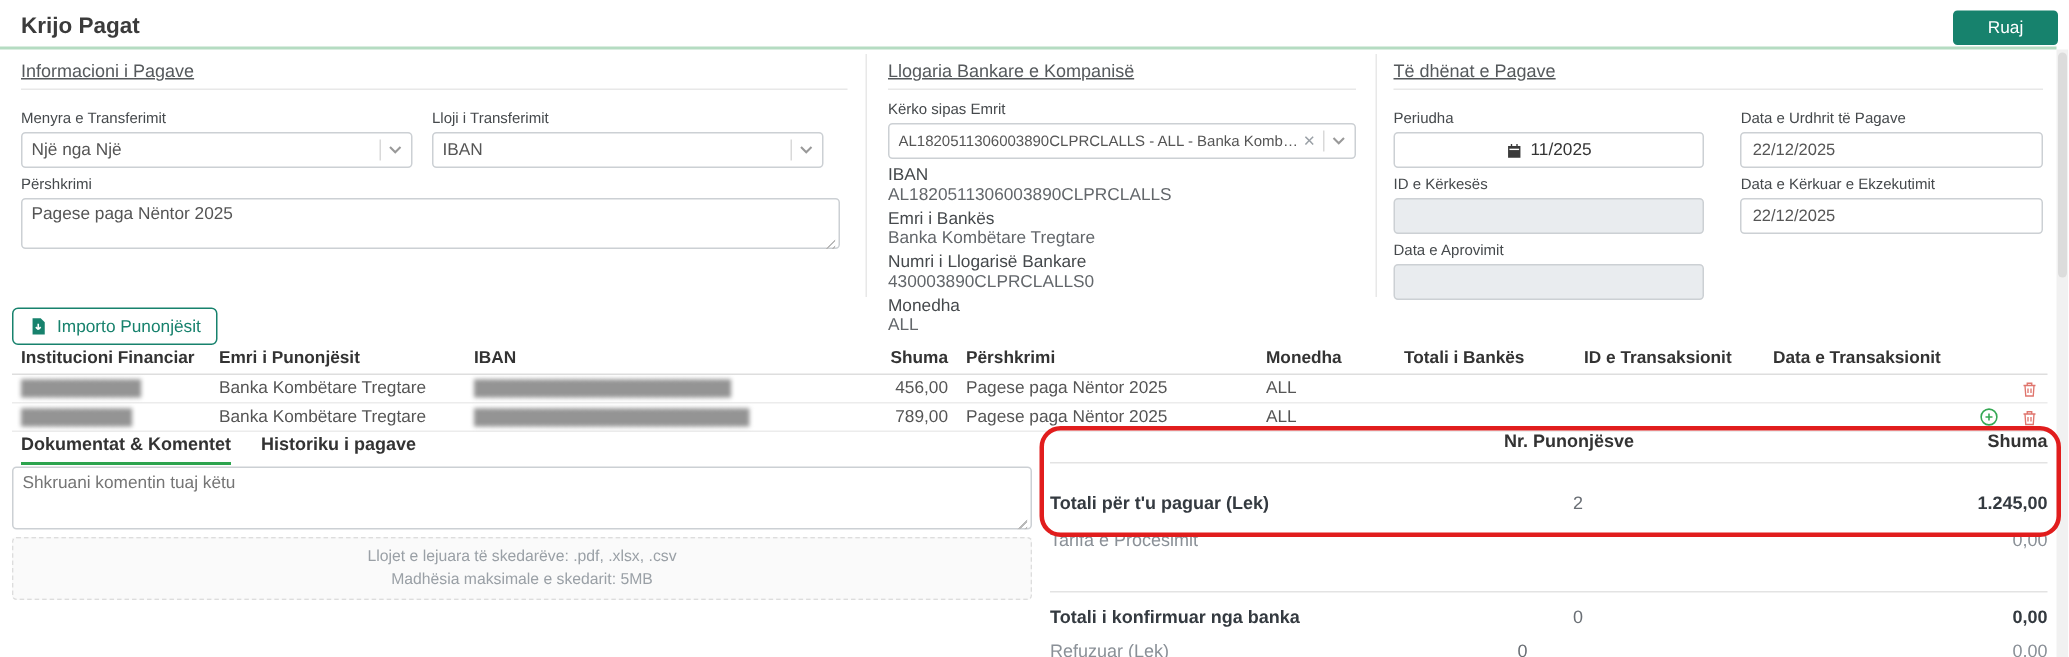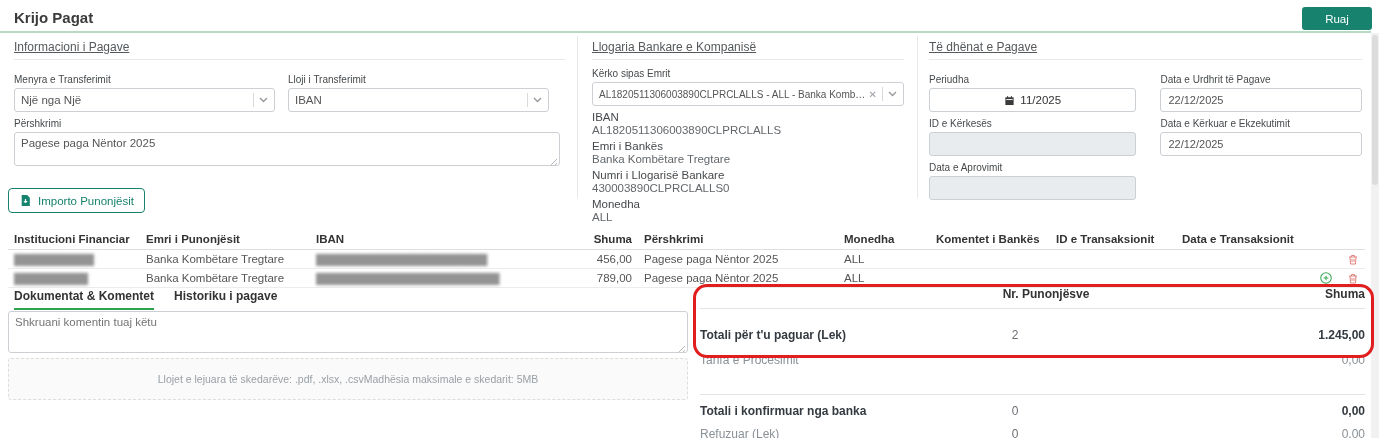--- a/index.html
+++ b/index.html
@@ -48,50 +48,50 @@
   .kv-value { color:#63676b; line-height:13px; }
 
   .pr-grid { display:flex; gap:24px; }
   .pr-col1 { width:212px; } .pr-col2 { width:206px; }
   .inputbox { height:24px; width:100%; border:1px solid #ccd0d4; border-radius:3px; background:#fff;
               font-family:inherit; font-size:11px; color:#555; padding:0 7px; }
   .inputbox:disabled, .inputbox.disabled { background:#e9ecef; }
   .period-input { display:flex; align-items:center; justify-content:center; gap:5px; color:#333;
                   font-size:11.5px; cursor:pointer;text-align:center; }
 
-  .import-btn { left:8px; top:188px; height:25px; display:flex; align-items:center; gap:6px;
+  .import-btn { left:8px; top:205px; height:25px; display:flex; align-items:center; gap:6px;
                 padding:0 10px; background:#fff; border:1px solid #17826d; border-radius:4px;
                 color:#17826d; font-size:11.5px; font-family:inherit; cursor:pointer; }
 
   .emp-table { left:8px; top:229px; width:1357px; }
   .t-grid { display:grid; grid-template-columns:132px 170px 258px 70px 200px 92px 120px 126px 120px 1fr;
             align-items:center; }
   .t-head { font-weight:bold; color:#333; border-bottom:1px solid #dedede; }
   .t-head > div, .t-row > div { padding:4px 6px; white-space:nowrap; overflow:hidden; }
   .t-row { color:#555; border-bottom:1px solid #ececec; height:19px; }
   .num { text-align:right; }
   .redacted { color:#949494; text-decoration:line-through; filter:blur(1.5px); font-size:10px; letter-spacing:-1px; }
   .row-icons { display:flex; justify-content:flex-end; align-items:center; gap:14px; padding-right:2px; }
   .icon-btn { background:none; border:none; cursor:pointer; padding:0; display:flex; align-items:center; }
 
   .tabs { left:14px; top:289px; display:flex; gap:20px; font-size:12px; font-weight:bold; color:#333; }
   .tab { padding-bottom:5px; cursor:pointer; }
   .tab.active { border-bottom:2px solid #2da44e; }
 
   .comment-wrap { left:8px; top:311px; width:680px; }
   .dropzone { left:8px; top:358px; width:680px; height:42px; background:#fafafa; border:1px dashed #ddd;
-              border-radius:3px; display:flex; flex-direction:row; align-items:center; justify-content:center;
+              border-radius:3px; display:flex; flex-direction:column; align-items:center; justify-content:center;
               color:#9aa0a6; font-size:10.5px; line-height:15px; }
 
   .summary { left:700px; top:287px; width:665px; }
   .s-grid { display:grid; grid-template-columns:240px 150px 1fr; align-items:center; }
   .s-head { font-weight:bold; color:#333; font-size:12px; padding-bottom:7px; border-bottom:1px solid #e3e3e3;gap:31px; }
   .s-center { text-align:center; } .s-right { text-align:right; }
   .s-row { font-size:12px; }
-  .s-row.bold { font-weight:bold; color:#343a40; }
+  .s-row.bold { font-weight:bold; color:#343a40;gap:37px; }
   .s-row.gray { color:#8a9097; }
   .s-row .s-center { color:#6a6f75; font-weight:normal; }
   .r1 { padding-top:19px; } .r2 { padding-top:11px; padding-bottom:27px; border-bottom:1px solid #e3e3e3; }
   .r3 { padding-top:9px; } .r4 { padding-top:9px; } .r5 { padding-top:8px; }
 
   .red-annotation { left:693px; top:284px; width:681px; height:74px; border:3px solid #e11d1d;
                     border-radius:14px; pointer-events:none; }
 </style>
 </head>
 <body>
@@ -203,21 +203,21 @@
   </button>
 
   <div class="abs emp-table">
     <div class="t-grid t-head">
       <div>Institucioni Financiar</div>
       <div>Emri i Punonjësit</div>
       <div>IBAN</div>
       <div class="num">Shuma</div>
       <div>Përshkrimi</div>
       <div>Monedha</div>
-      <div>Komentet i Bankës</div>
+      <div>Totali i Bankës</div>
       <div>ID e Transaksionit</div>
       <div>Data e Transaksionit</div>
       <div></div>
     </div>
 
     <div class="t-grid t-row">
       <div><span class="redacted">█████████████</span></div>
       <div>Banka Kombëtare Tregtare</div>
       <div><span class="redacted">████████████████████████████</span></div>
       <div class="num">456,00</div>

